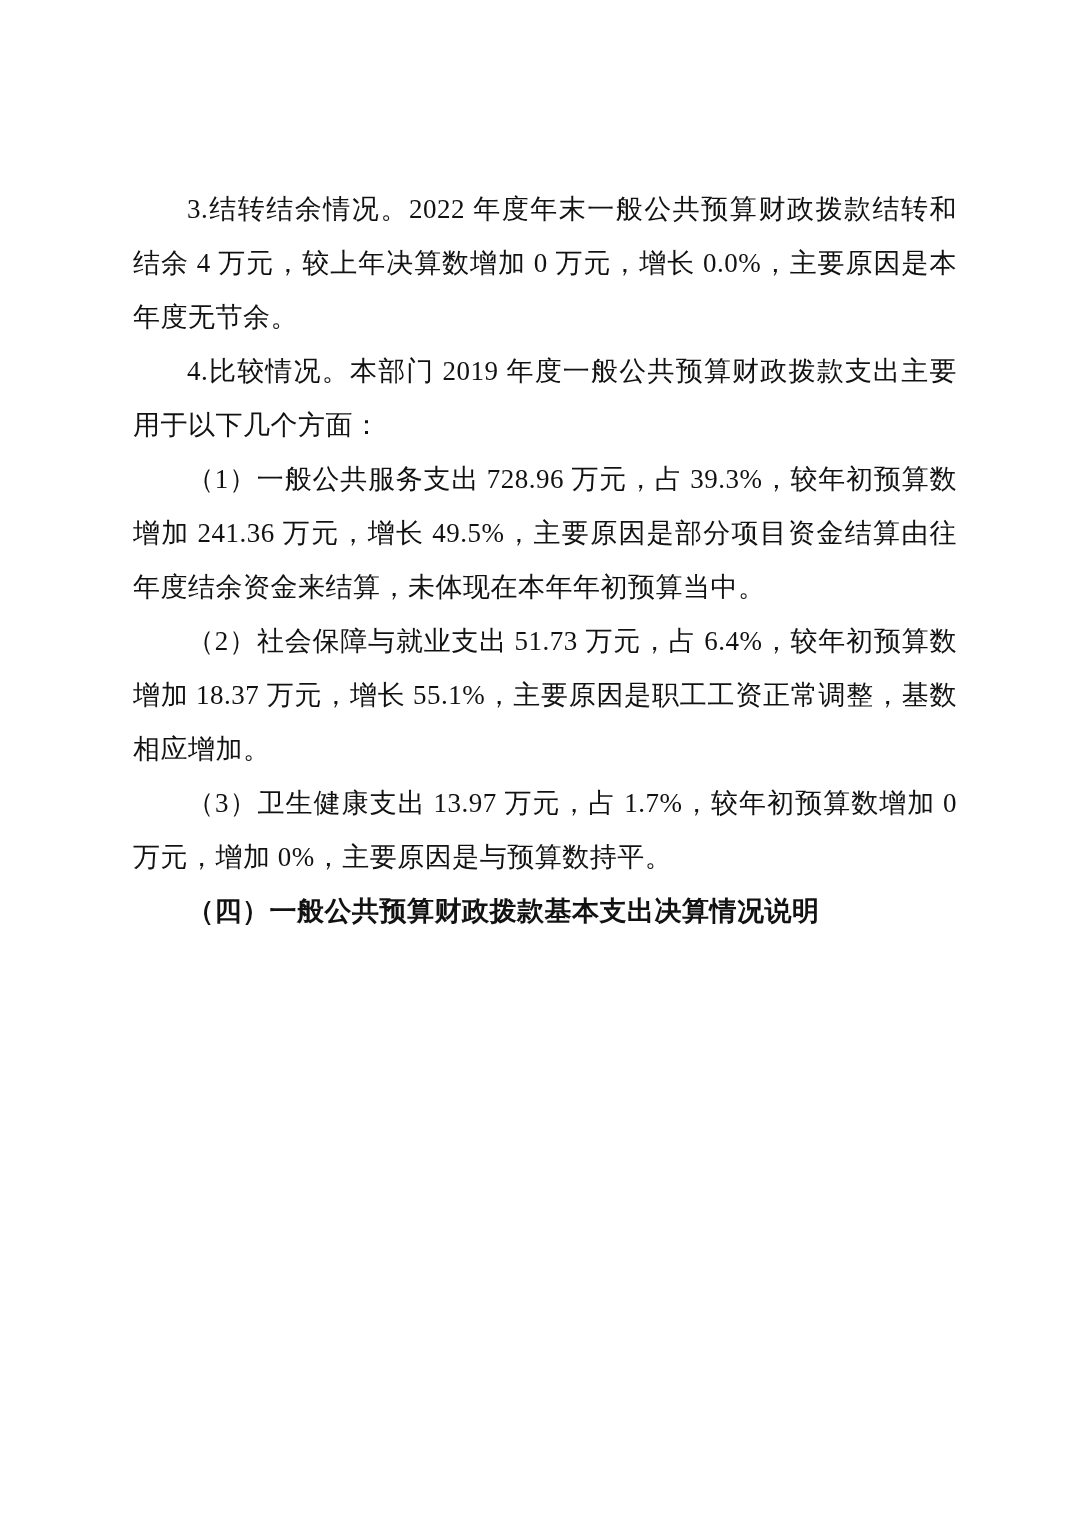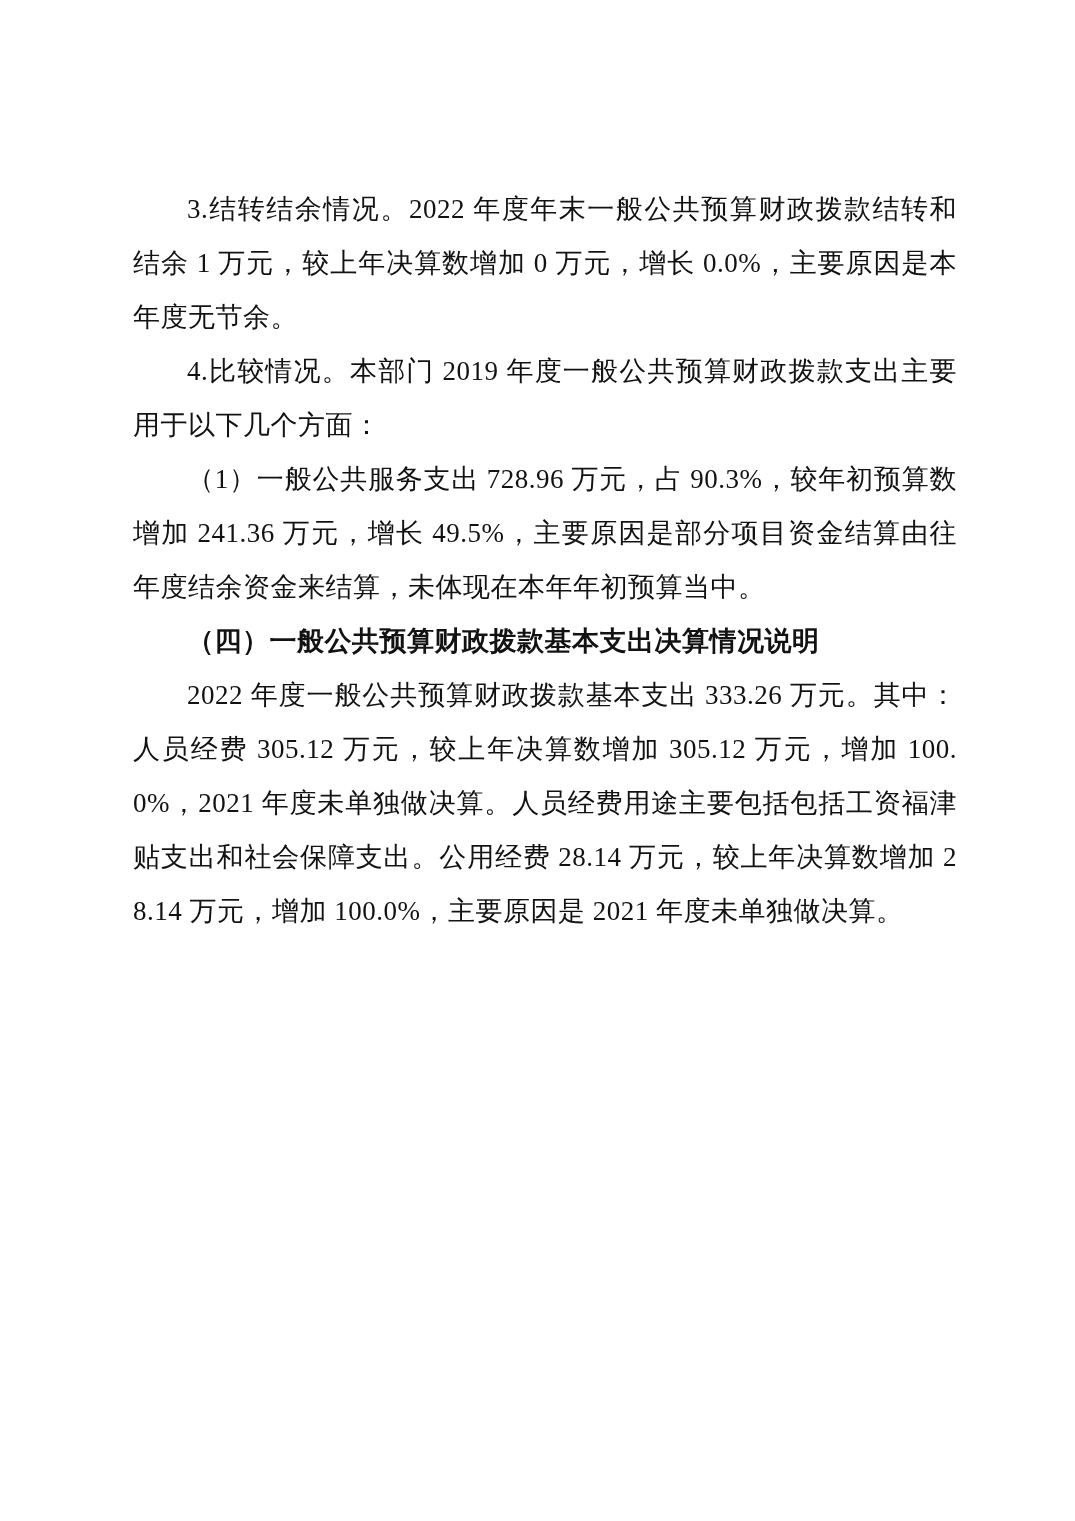--- a/index.html
+++ b/index.html
@@ -29,18 +29,19 @@
     word-break: break-all;
   }
   .page p.heading {
     font-weight: bold;
   }
 </style>
 </head>
 <body>
 
 <div class="page">
-  <p>3.结转结余情况。2022 年度年末一般公共预算财政拨款结转和结余 1 万元，较上年决算数增加 0 万元，增长 0.0%，主要原因是本年度无节余。</p>
+  <p>3.结转结余情况。2022 年度年末一般公共预算财政拨款结转和结余 4 万元，较上年决算数增加 0 万元，增长 0.0%，主要原因是本年度无节余。</p>
   <p>4.比较情况。本部门 2019 年度一般公共预算财政拨款支出主要用于以下几个方面：</p>
-  <p>（1）一般公共服务支出 728.96 万元，占 90.3%，较年初预算数增加 241.36 万元，增长 49.5%，主要原因是部分项目资金结算由往年度结余资金来结算，未体现在本年年初预算当中。</p>
+  <p>（1）一般公共服务支出 728.96 万元，占 39.3%，较年初预算数增加 241.36 万元，增长 49.5%，主要原因是部分项目资金结算由往年度结余资金来结算，未体现在本年年初预算当中。</p>
+  <p>（2）社会保障与就业支出 51.73 万元，占 6.4%，较年初预算数增加 18.37 万元，增长 55.1%，主要原因是职工工资正常调整，基数相应增加。</p>
+  <p>（3）卫生健康支出 13.97 万元，占 1.7%，较年初预算数增加 0 万元，增加 0%，主要原因是与预算数持平。</p>
   <p class="heading">（四）一般公共预算财政拨款基本支出决算情况说明</p>
-  <p>2022 年度一般公共预算财政拨款基本支出 333.26 万元。其中：人员经费 305.12 万元，较上年决算数增加 305.12 万元，增加 100.0%，2021 年度未单独做决算。人员经费用途主要包括包括工资福津贴支出和社会保障支出。公用经费 28.14 万元，较上年决算数增加 28.14 万元，增加 100.0%，主要原因是 2021 年度未单独做决算。</p>
 </div>
 
 </body></html>

